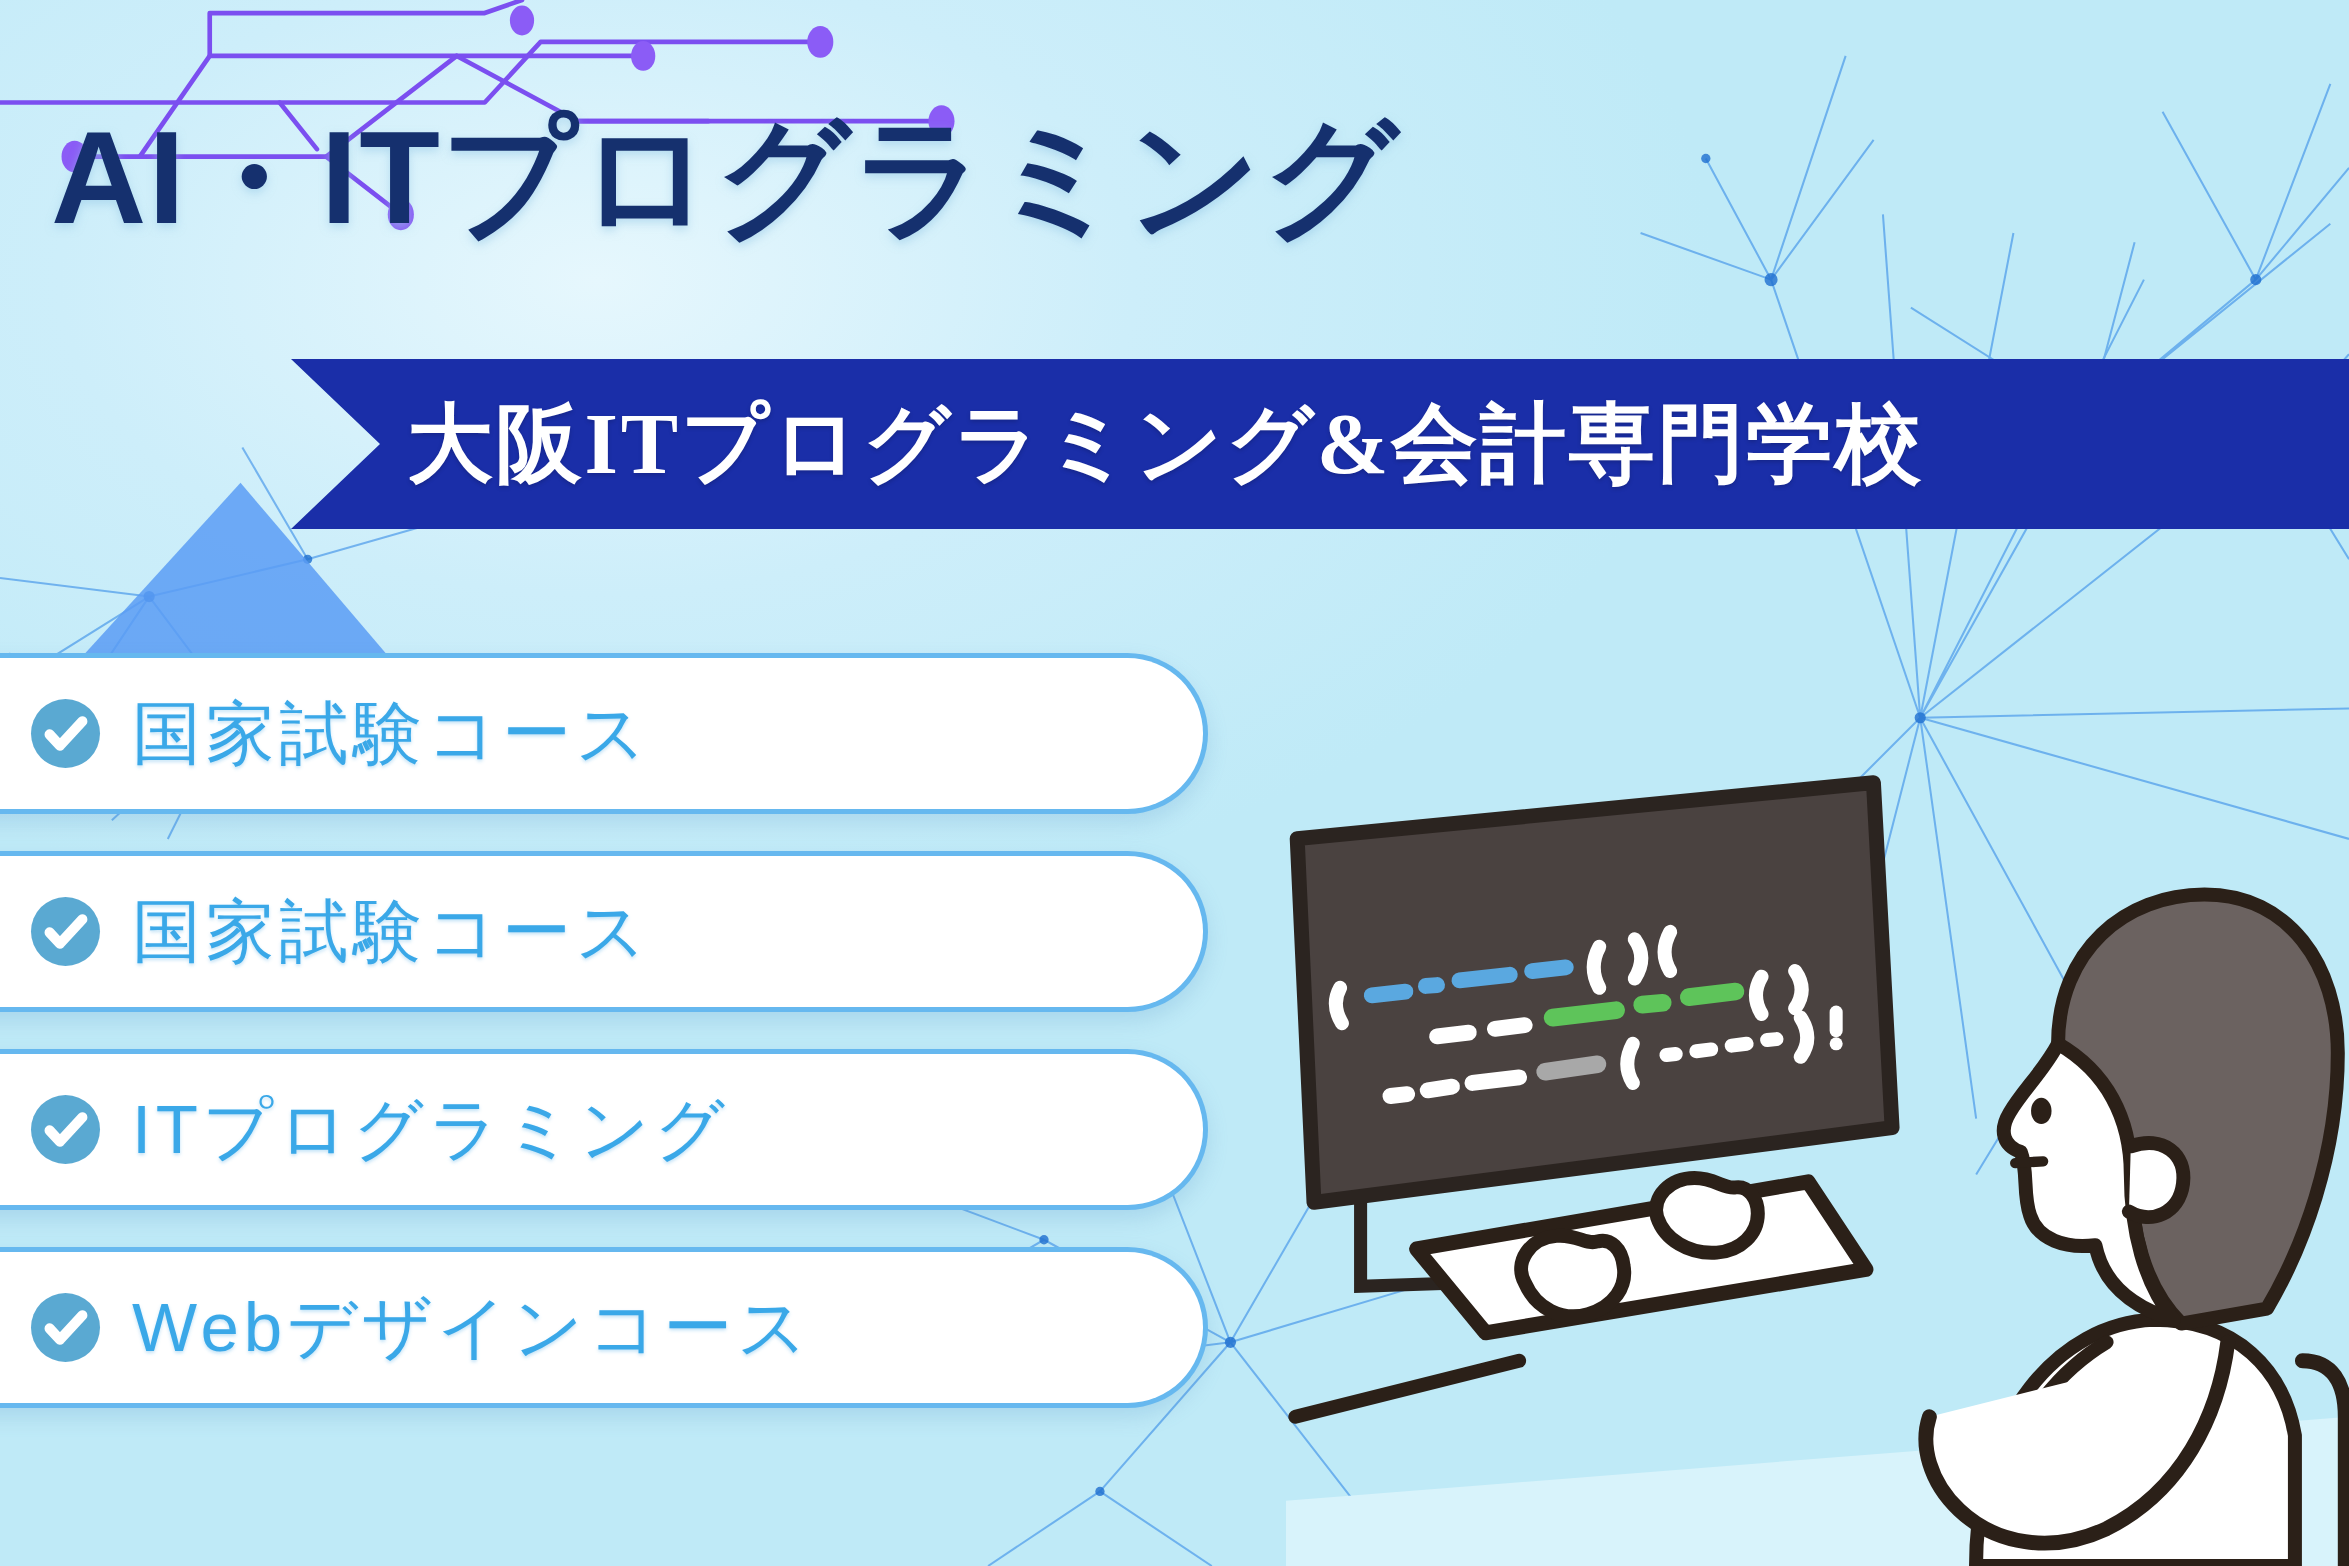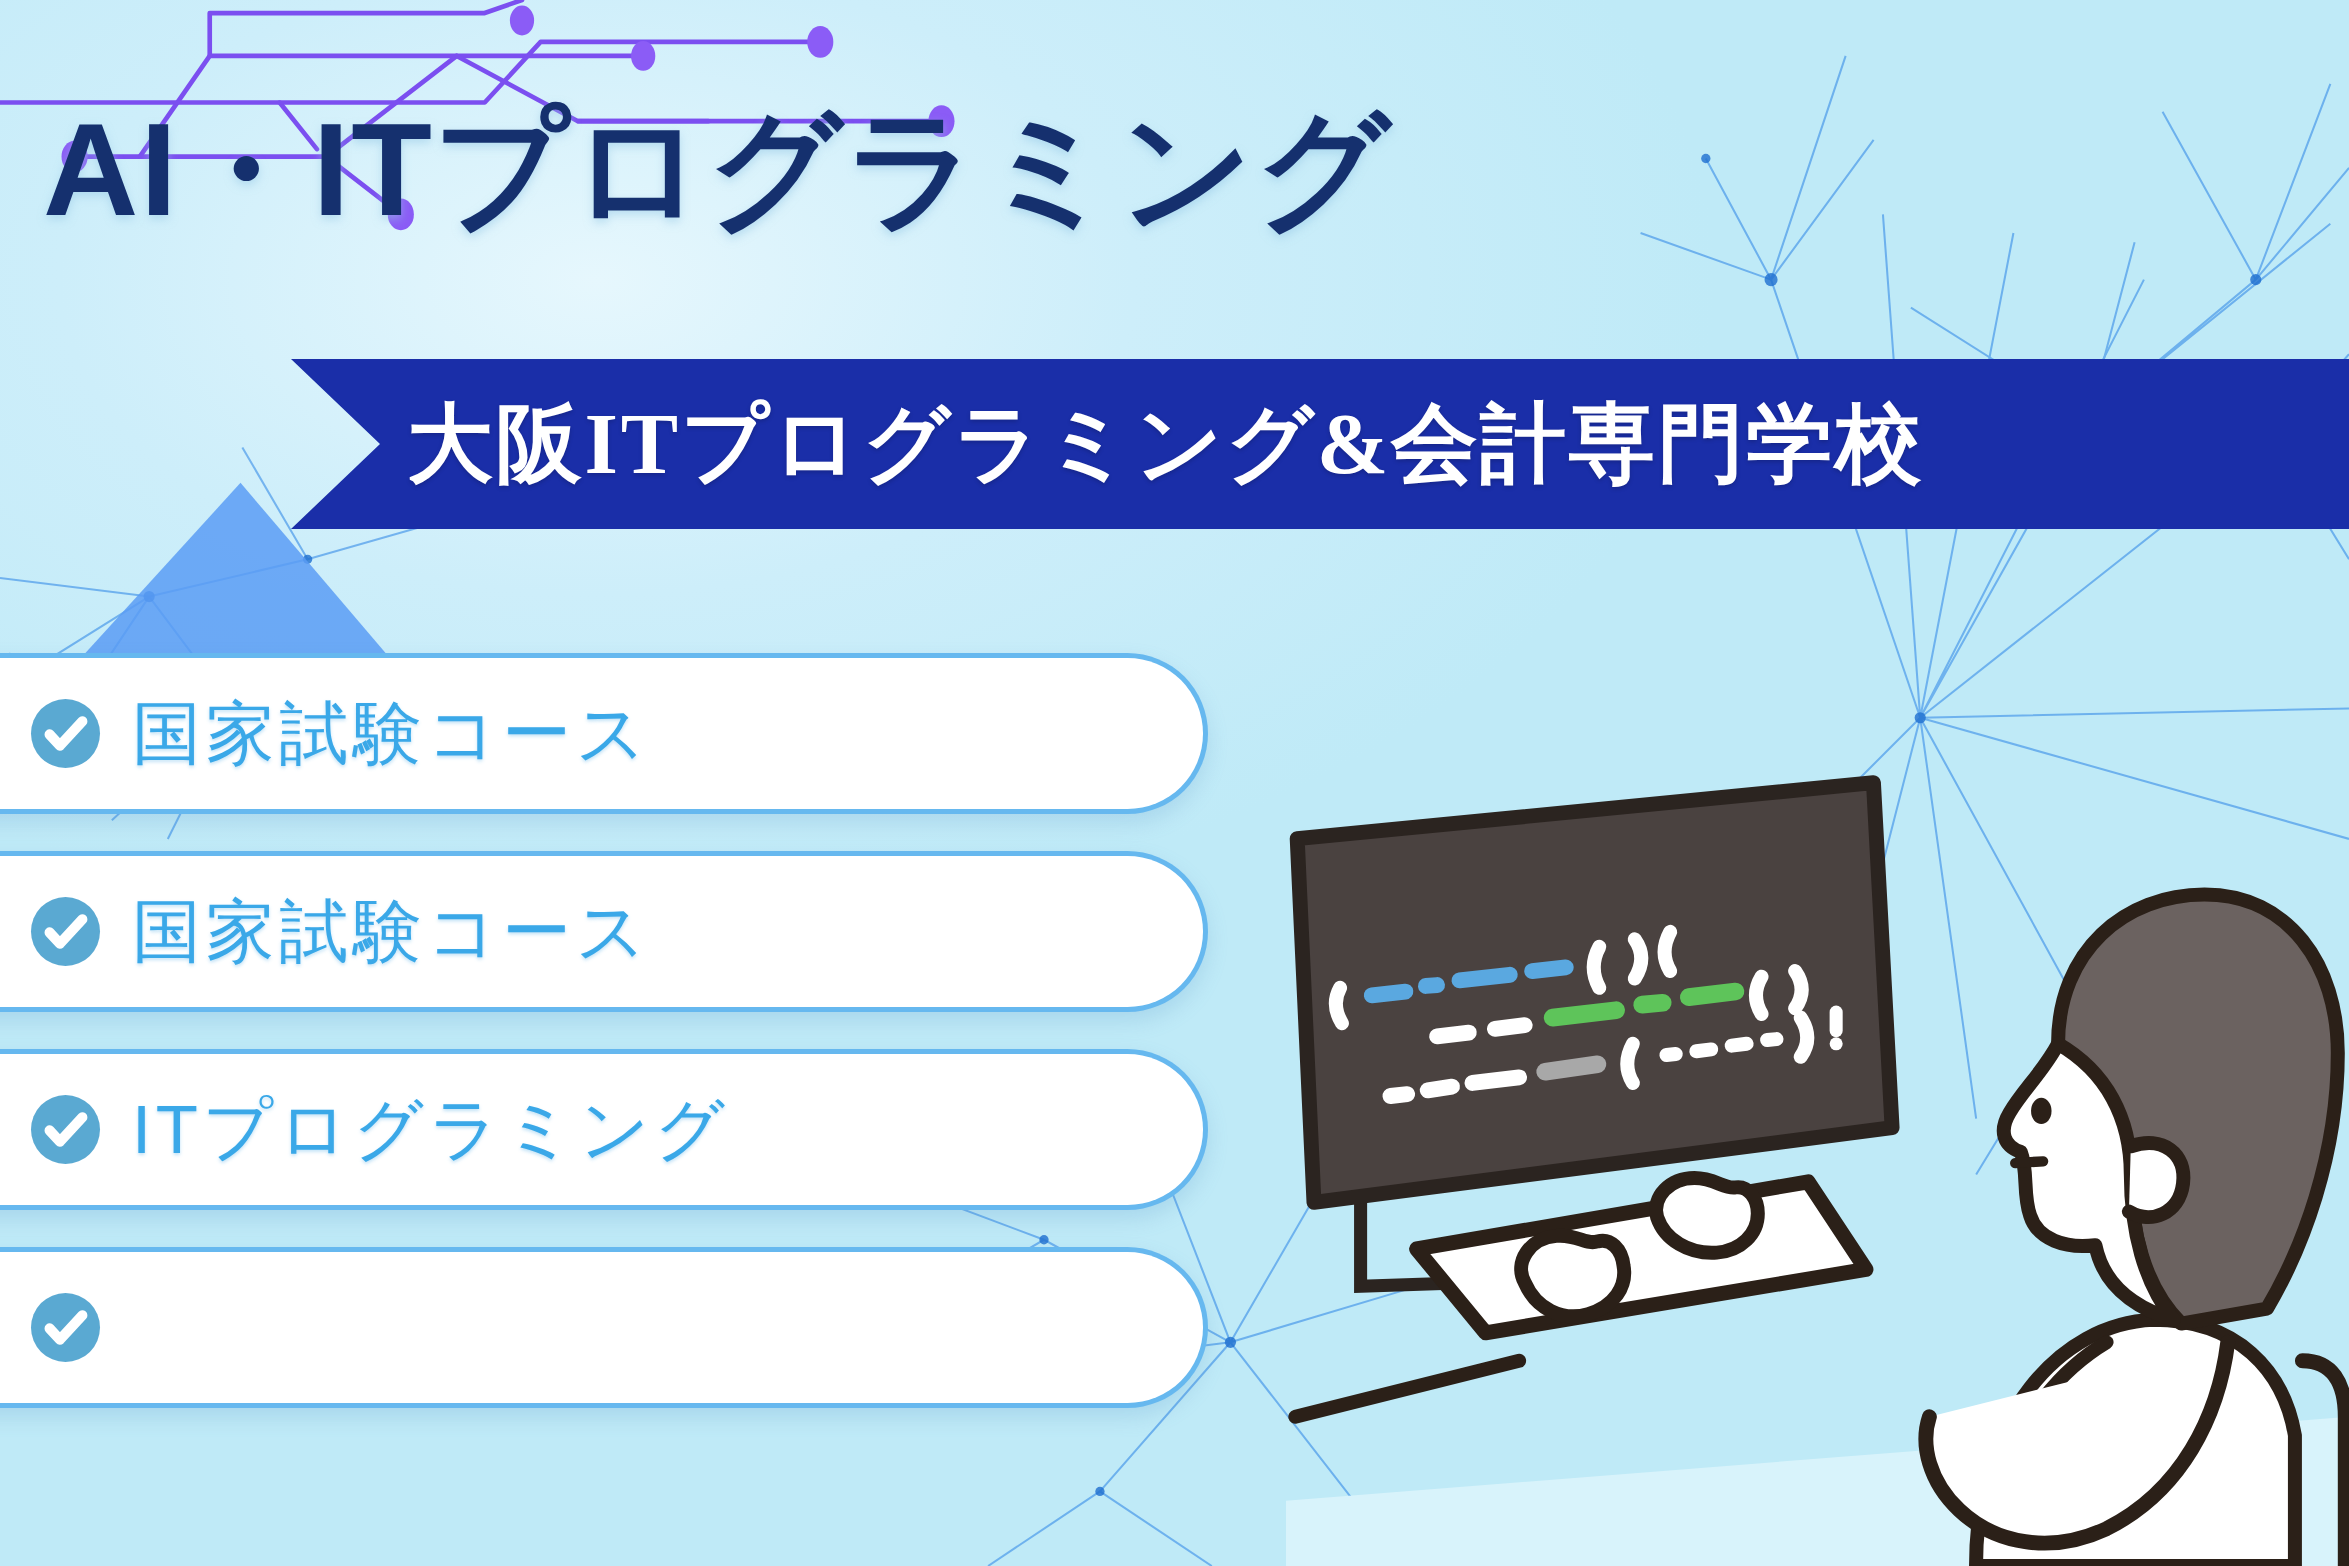--- a/index.html
+++ b/index.html
@@ -16,21 +16,21 @@
   }
 
   
   .deco{position:absolute;inset:0;width:2349px;height:1566px;pointer-events:none;}
 
   
   .title-wrap{
     position:absolute;left:43px;top:104px;width:1827px;
   }
   .title{
-    margin:0;
+    margin:8px;
     font-size:132px;
     line-height:1.0;
     font-weight:bold;
     color:#15306e;
     letter-spacing:1.9px;
     text-shadow:0 3.7px 9.3px rgba(150,200,230,.55);
     white-space:nowrap;
   }
 
   
@@ -196,20 +196,21 @@
       </span>
       <span class="pill-label">ITプログラミング</span>
     </div>
 
     <div class="pill">
       <span class="check">
         <svg width="69" height="69" viewBox="0 0 74 74">
             <path d="M20 38 L31 50 L55 24" stroke="#ffffff" stroke-width="11" fill="none" stroke-linecap="round" stroke-linejoin="round"></path>
           </svg>
       </span>
+      <span class="pill-label">Webデザインコース</span>
     </div>
 
   </div>
 
   <div class="illus">
     <svg viewBox="0 0 1140 860">
 
       <path d="M0,790 L1140,700 L1140,860 L0,860 Z" fill="#d8f3fb"></path>
 
       <g>

